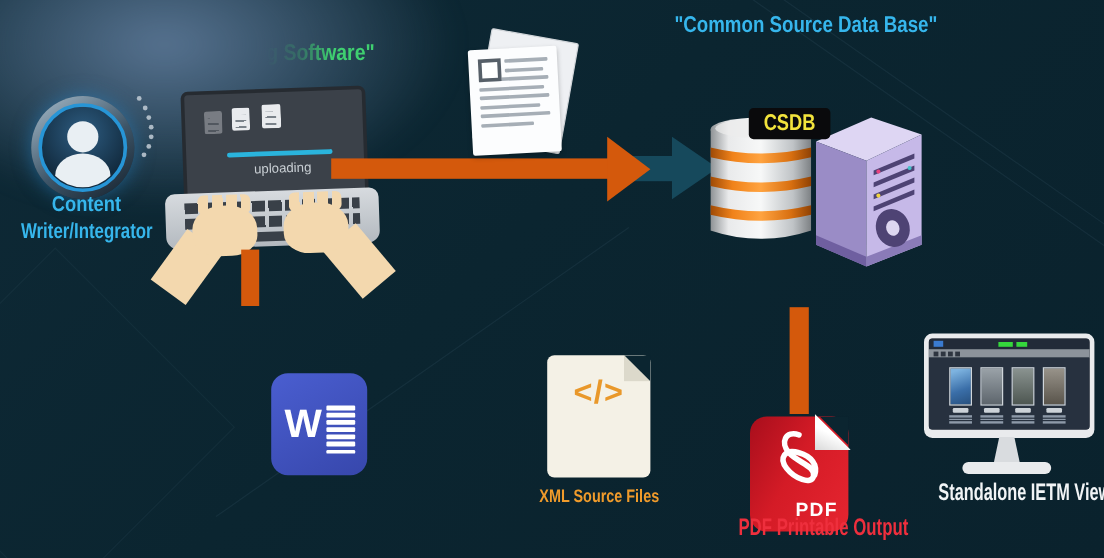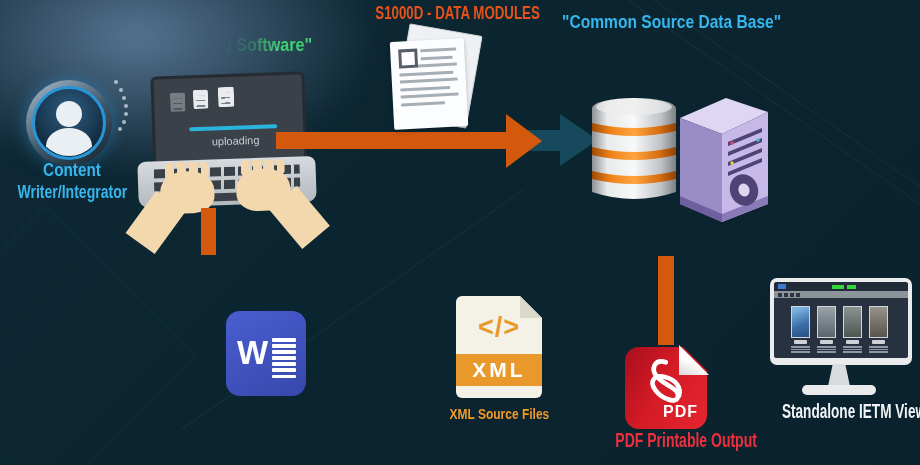--- a/index.html
+++ b/index.html
@@ -79,21 +79,21 @@
   .word-lines{position:absolute;left:46px;top:27px;}
   .wl{display:block;width:24px;height:3.5px;background:#fff;margin-bottom:2.6px;border-radius:1px;}
   .cap-unstr{color:#2db5e2;font-size:20px;}
   .xml{left:456px;top:296px;width:86px;height:102px;border-radius:6px;background:#f4f1e6;}
   .xml-cut{position:absolute;right:0;top:0;width:22px;height:22px;background:#0b2530;clip-path:polygon(0 0,100% 0,100% 100%);}
   .xml-fold{position:absolute;right:0;top:0;width:22px;height:22px;background:#dcd9cb;clip-path:polygon(0 0,100% 100%,0 100%);}
   .xml-code{position:absolute;left:0;top:16px;width:100%;text-align:center;color:#e9982a;font-size:27px;font-weight:bold;letter-spacing:1px;}
   .xml-band{position:absolute;left:0;top:58px;width:100%;height:32px;background:#e9992b;
     color:#fff;font-size:21px;font-weight:bold;text-align:center;line-height:32px;letter-spacing:3px;}
   .cap-xml{color:#f09b2b;font-size:15px;}
-  .pdf{left:625px;top:347px;width:82px;height:82px;border-radius:14px;
+  .pdf{left:625px;top:347px;width:82px;height:96px;border-radius:14px;
     background:linear-gradient(120deg,#a80e1c,#d41b26 45%,#e62530);}
   .pdf-cut{position:absolute;top:0;right:0;width:24px;height:24px;background:#0b2530;clip-path:polygon(0 0,100% 0,100% 100%);}
   .pdf-fold{position:absolute;top:-2px;right:-2px;width:30px;height:30px;background:linear-gradient(205deg,#ffffff 55%,#d9d9d9);
     clip-path:polygon(0 0,100% 100%,0 100%);}
   .pdf-lbl{position:absolute;right:9px;bottom:8px;color:#fff;font-size:16px;font-weight:bold;letter-spacing:1px;}
   .cap-pdf{color:#ee2f3d;font-size:20px;}
   
   .mon{left:770px;top:278px;width:142px;height:87px;background:#e9ebed;border-radius:7px;padding:4px 4px 7px 4px;box-sizing:border-box;}
   .mon-scr{position:relative;width:100%;height:100%;background:#141d29;border-radius:3px;overflow:hidden;}
   .mon-title{position:absolute;left:0;top:0;width:100%;height:9px;background:#222b38;}
@@ -120,23 +120,20 @@
 <div class="canvas">
 
   <div class="abs glow"></div>
   <div class="abs bgline" style="left:600px;top:-20px;width:480px;transform:rotate(35deg);"></div>
   <div class="abs bgline" style="left:640px;top:-10px;width:480px;transform:rotate(35deg);"></div>
   <div class="abs bgline" style="left:180px;top:430px;width:420px;transform:rotate(-35deg);"></div>
   <div class="abs bgdiamond" style="left:-60px;top:250px;"></div>
 
   <div class="abs lblC partial-green" style="left:150px;top:34px;width:170px;">
     <span class="cx cx85">g Software"</span>
-  </div>
-  <div class="abs lblC t-orange" style="left:340px;top:2px;width:195px;">
-    <span class="cx cx70">S1000D - DATA MODULES</span>
   </div>
   <div class="abs lblC t-cyan" style="left:538px;top:10px;width:238px;">
     <span class="cx cx82">"Common Source Data Base"</span>
   </div>
 
   <div class="abs avatar">
     <div class="avatar-ring"></div>
     <div class="avatar-clip">
       <div class="av-head"></div>
       <div class="av-body"></div>
@@ -229,40 +226,42 @@
     <polygon points="62,50 96,36 96,40 62,54" fill="#4e4374"></polygon>
     <polygon points="62,60 96,46 96,50 62,64" fill="#4e4374"></polygon>
     <polygon points="62,70 96,56 96,60 62,74" fill="#4e4374"></polygon>
     <polygon points="62,80 96,66 96,70 62,84" fill="#4e4374"></polygon>
     <circle cx="66" cy="51" r="1.7" fill="#e8417e"></circle>
     <circle cx="92" cy="48" r="1.7" fill="#46c2c9"></circle>
     <circle cx="66" cy="71" r="1.7" fill="#f2d43e"></circle>
     <ellipse cx="78" cy="98" rx="14" ry="16" fill="#4e4374" transform="rotate(-18 78 98)"></ellipse>
     <ellipse cx="78" cy="98" rx="5.5" ry="6.5" fill="#ddd6f0" transform="rotate(-18 78 98)"></ellipse>
   </svg>
+  <div class="abs badge">
+    <span class="cx cx80">CSDB</span>
+  </div>
   <div class="abs vbar" style="left:658px;top:256px;width:16px;height:89px;"></div>
 
   <div class="abs word">
     <div class="word-w">W</div>
     <div class="word-lines">
       <i class="wl"></i>
         <i class="wl"></i>
       <i class="wl"></i>
         <i class="wl"></i>
       <i class="wl"></i>
         <i class="wl"></i>
       <i class="wl"></i>
     </div>
   </div>
 
   <div class="abs xml">
     <div class="xml-cut"></div>
     <div class="xml-fold"></div>
     <div class="xml-code">&lt;/&gt;</div>
-    <div class="xml-band">XML</div>
   </div>
   <div class="abs lblC cap-xml" style="left:417px;top:405px;width:165px;">
     <span class="cx cx80">XML Source Files</span>
   </div>
 
   <div class="abs pdf">
     <div class="pdf-cut"></div>
     <div class="pdf-fold"></div>
     <svg style="position:absolute;left:10px;top:6px;" width="56" height="56" viewBox="0 0 60 60">
       <path d="M33 10 C21 6 16 17 24 26 C32 35 48 38 46 47 C44 55 29 49 22 40 C15 31 20 22 33 26 C44 29 50 37 47 46" fill="none" stroke="#ffffff" stroke-width="5" stroke-linecap="round"></path>

